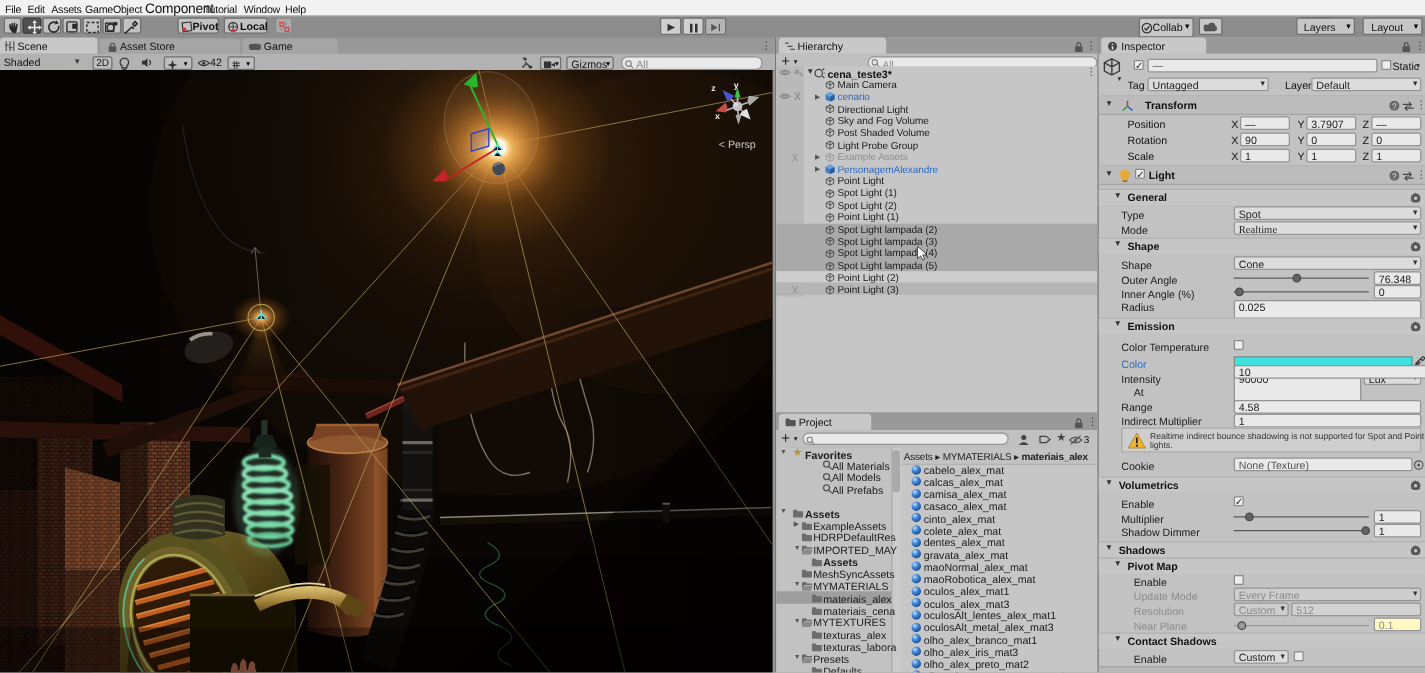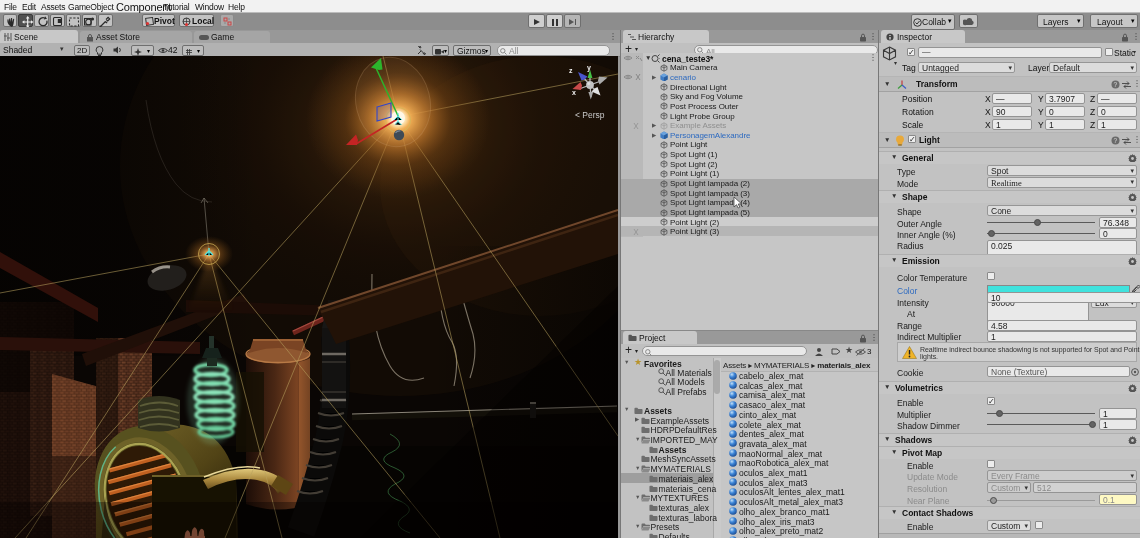--- a/index.html
+++ b/index.html
@@ -551,21 +551,21 @@
         <use href="#cub" stroke="#4a4a4a"></use>
       </svg>
     <span class="a" style="left:49px;top:29.5px;color:#1a1a1a">Directional Light</span>
     <svg class="a" style="left:39px;top:39.6px" width="8" height="8">
         <use href="#cub" stroke="#4a4a4a"></use>
       </svg>
     <span class="a" style="left:49px;top:39.1px;color:#1a1a1a">Sky and Fog Volume</span>
     <svg class="a" style="left:39px;top:49.3px" width="8" height="8">
         <use href="#cub" stroke="#4a4a4a"></use>
       </svg>
-    <span class="a" style="left:49px;top:48.8px;color:#1a1a1a">Post Process Outer</span>
+    <span class="a" style="left:49px;top:48.8px;color:#1a1a1a">Post Shaded Volume</span>
     <svg class="a" style="left:39px;top:59.0px" width="8" height="8">
         <use href="#cub" stroke="#4a4a4a"></use>
       </svg>
     <span class="a" style="left:49px;top:58.5px;color:#1a1a1a">Light Probe Group</span>
     <span class="a" style="left:31px;top:69.1px;font-size:5.5px;color:#555">▶</span>
     <svg class="a" style="left:39px;top:68.6px" width="8" height="8">
         <use href="#cub" stroke="#9a9a9a"></use>
       </svg>
     <span class="a" style="left:49px;top:68.1px;color:#8f8f8f">Example Assets</span>
     <span class="a" style="left:31px;top:78.8px;font-size:5.5px;color:#555">▶</span>

